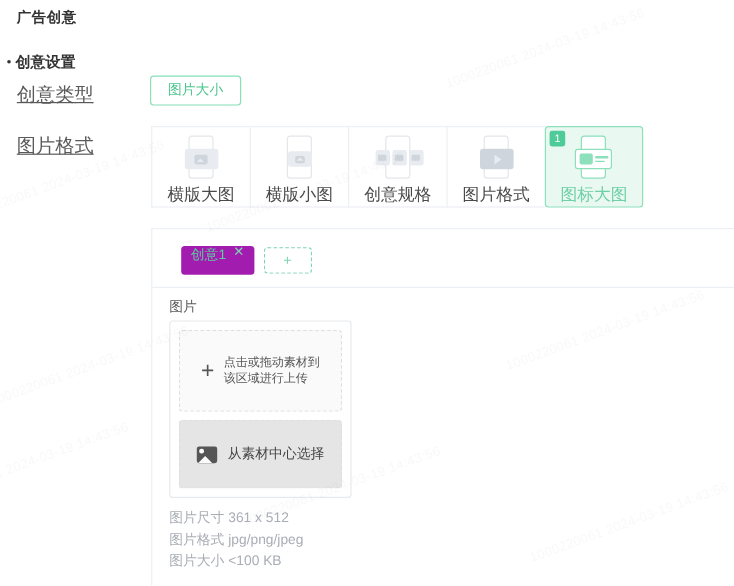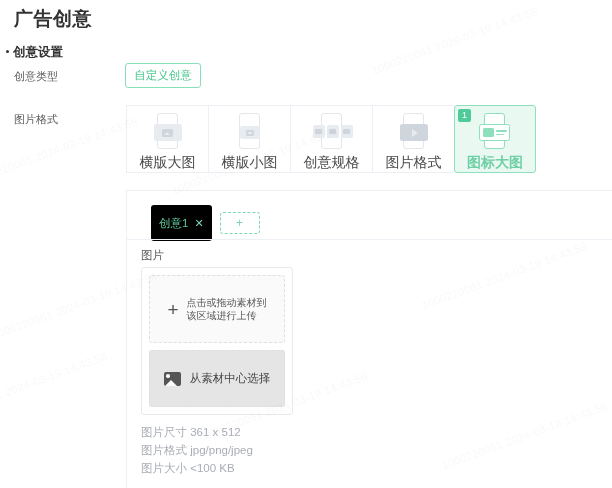--- a/index.html
+++ b/index.html
@@ -36,21 +36,21 @@
     transform-origin: left top;
     font-family: "Liberation Sans", sans-serif;
     letter-spacing: 0.3px;
   }
 
   
   .page-title {
     position: absolute;
     left: 14px;
     top: 6px;
-    font-size: 19px;
+    font-size: 12px;
     font-weight: bold;
     color: #333333;
     letter-spacing: 0.5px;
   }
 
   
   .section-heading {
     position: absolute;
     left: 6px;
     top: 44px;
@@ -67,22 +67,23 @@
     border-radius: 50%;
     background: #333333;
     display: inline-block;
     margin-bottom: 2px;
   }
 
   
   .field-label {
     position: absolute;
     left: 14px;
-    font-size: 11px;
+    font-size: 16px;
     color: #5a5a5a;
+    text-decoration: underline;
   }
   .label-type { top: 69px; }
   .label-spec { top: 112px; }
 
   
   .creative-type-btn {
     position: absolute;
     left: 125px;
     top: 63px;
     width: 76px;
@@ -125,21 +126,21 @@
     background: #e9f8f1;
     border: 1px solid #8ce0bb;
     border-radius: 3px;
     z-index: 3;
   }
   .spec-card-label {
     font-size: 14px;
     color: #4a4a4a;
     margin-top: 20px;
   }
-  .spec-card.selected .spec-card-label { color: #6fcfa5; font-weight: bold; }
+  .spec-card.selected .spec-card-label { color: #6fcfa5; }
 
   .badge-one {
     position: absolute;
     left: 3px;
     top: 3px;
     width: 13px;
     height: 13px;
     background: #4ecb99;
     color: #ffffff;
     font-size: 9px;
@@ -282,27 +283,27 @@
   
   .tag-row {
     position: absolute;
     left: 24px;
     top: 14px;
     display: flex;
     align-items: center;
     gap: 8px;
   }
   .creative-tag {
-    height: 36px;
-    background: #000000;
+    height: 24px;
+    background: #a21caf;
     color: #5fcb9f;
     border-radius: 3px;
     font-size: 11.5px;
     display: flex;
-    align-items: center;
+    align-items: flex-start;
     gap: 6px;
     padding: 0 8px;
     cursor: pointer;
   }
   .tag-close {
     font-size: 11px;
     color: #7fd5b1;
     line-height: 1;
     cursor: pointer;
   }
@@ -480,21 +481,21 @@
 <div class="page-title">广告创意</div>
 
 <div class="section-heading">
   <span class="section-dot"></span>
   <span>创意设置</span>
 </div>
 
 <div class="field-label label-type">创意类型</div>
 <div class="field-label label-spec">图片格式</div>
 
-<div class="creative-type-btn">自定义创意</div>
+<div class="creative-type-btn">图片大小</div>
 
 <div class="spec-cards">
 
   <div class="spec-card">
     <div class="icon-art">
       <div class="phone"></div>
       <div class="imgbox">
           <div class="mini-glyph"></div>
         </div>
     </div>

